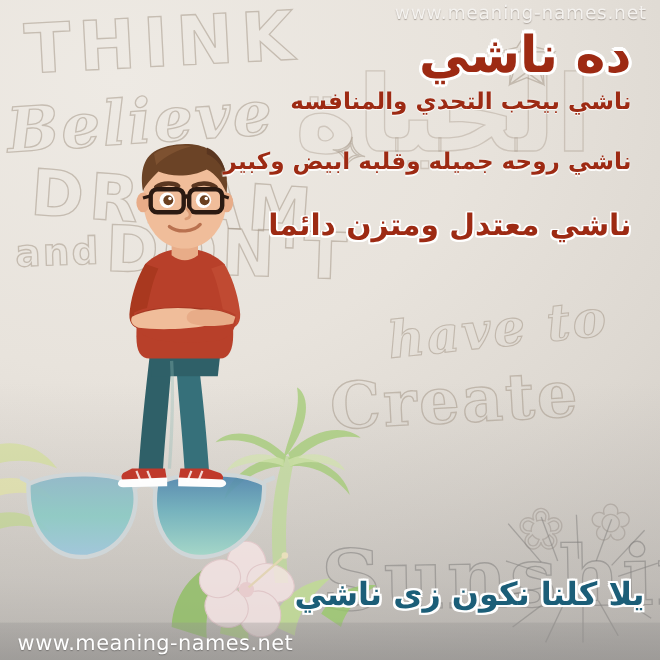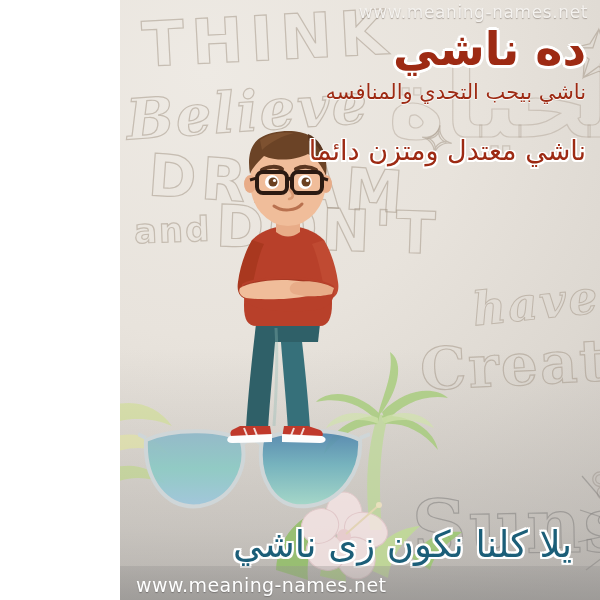--- a/index.html
+++ b/index.html
@@ -4,21 +4,21 @@
 <title>meaning-names</title>
 <style>
   html,body{margin:0;padding:0;}
   body{
     width:600px;height:600px;overflow:hidden;
     font-family:"DejaVu Sans","Liberation Sans",sans-serif;
   }
 
   
   .card{
-    position:relative;width:480px;height:600px;overflow:hidden;
+    position:relative;width:600px;height:600px;overflow:hidden;
     background:
       radial-gradient(130% 105% at 18% 12%, #eeeae4 0%, #e8e3dc 42%, #ddd8d1 72%, #cfcac4 100%);
   }
   
   .bg-wash{
     position:absolute;inset:0;
     background:linear-gradient(to bottom,rgba(255,255,255,0) 58%,rgba(152,150,148,.30) 88%,rgba(140,138,136,.45) 100%);
     pointer-events:none;
   }
 
@@ -74,54 +74,54 @@
   }
   .wm-bottom{
     position:absolute;left:16px;bottom:4px;
     font-size:19px;letter-spacing:.4px;color:#ffffff;
     text-shadow:0 1px 1px rgba(90,88,86,.6);
     direction:ltr;
   }
 
   
   .text-col{
-    position:absolute;right:14px;top:26px;width:560px;
+    position:absolute;right:26px;top:26px;width:560px;
     text-align:right;direction:rtl;
   }
   .title{
     font-size:46px;font-weight:700;line-height:1;
     color:#9d2a13;
     margin:0 0 10px 0;
     text-shadow:
       -2px 0 0 #fff, 2px 0 0 #fff, 0 -2px 0 #fff, 0 2px 0 #fff,
       -2px -2px 0 #fff, 2px -2px 0 #fff, -2px 2px 0 #fff, 2px 2px 0 #fff,
       -3px 0 0 #fff, 3px 0 0 #fff, 0 3px 0 #fff, 0 -3px 0 #fff;
   }
   .subtitle{
     font-size:30px;font-weight:700;line-height:1;
     color:#9d2a13;margin:0 0 22px 0;
     text-shadow:
       -1.5px 0 0 #fff, 1.5px 0 0 #fff, 0 -1.5px 0 #fff, 0 1.5px 0 #fff,
       -1.5px -1.5px 0 #fff, 1.5px -1.5px 0 #fff, -1.5px 1.5px 0 #fff, 1.5px 1.5px 0 #fff;
   }
   .line{
-    font-size:21px;font-weight:400;line-height:1;
+    font-size:21px;font-weight:700;line-height:1;
     color:#9d2a13;margin:0 0 34px 0;
     text-shadow:0 1px 0 rgba(255,255,255,.85), 0 0 2px rgba(255,255,255,.9);
   }
   .line.big{
     font-size:27px;margin-bottom:16px;
     text-shadow:
       -1.5px 0 0 #fff, 1.5px 0 0 #fff, 0 -1.5px 0 #fff, 0 1.5px 0 #fff,
       -1.5px -1.5px 0 #fff, 1.5px -1.5px 0 #fff, -1.5px 1.5px 0 #fff, 1.5px 1.5px 0 #fff;
   }
   .footer-line{
-    position:absolute;right:28px;top:526px;width:560px;
+    position:absolute;right:14px;top:526px;width:560px;
     text-align:right;direction:rtl;
-    font-size:37px;font-weight:400;line-height:1;
+    font-size:29px;font-weight:700;line-height:1;
     color:#1b5e78;
     text-shadow:
       -2px 0 0 #fff, 2px 0 0 #fff, 0 -2px 0 #fff, 0 2px 0 #fff,
       -2px -2px 0 #fff, 2px -2px 0 #fff, -2px 2px 0 #fff, 2px 2px 0 #fff;
   }
 </style>
 </head>
 <body>
 
 <div class="card">
@@ -293,20 +293,21 @@
       <path d="M78 62 C82 66 82 70 77 71" stroke="#d99a74" stroke-width="2.5" fill="none" stroke-linecap="round"></path>
       <path d="M62 78 C70 84 84 83 90 76" stroke="#b9714f" stroke-width="3" fill="none" stroke-linecap="round"></path>
     </g>
   </svg>
 
   <div class="wm-top">www.meaning-names.net</div>
 
   <div class="text-col">
     <h1 class="title">ده ناشي</h1>
     <p class="line">ناشي بيحب التحدي والمنافسه</p>
+    <p class="line">ناشي روحه جميله وقلبه ابيض وكبير</p>
     <p class="line big">ناشي معتدل ومتزن دائما</p>
   </div>
 
   <div class="footer-line">يلا كلنا نكون زى ناشي</div>
 
   <div class="wm-bottom-band"></div>
   <div class="wm-bottom">www.meaning-names.net</div>
 
 </div>
 

